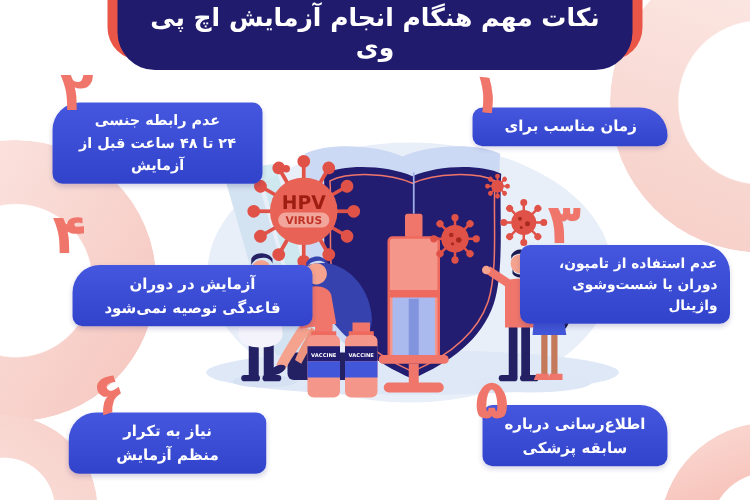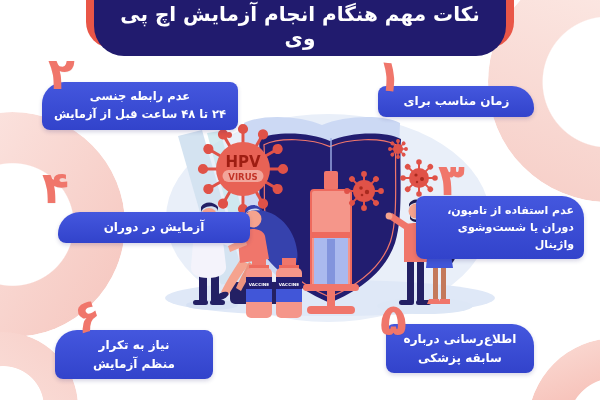--- a/index.html
+++ b/index.html
@@ -41,21 +41,21 @@
     background:linear-gradient(180deg,#4457de,#3243cb);
     color:#ffffff;font-weight:bold;font-size:12px;line-height:1.55;
     direction:rtl;text-align:center;padding:6px 10px;border-radius:8px;
     box-shadow:0 2px 4px rgba(33,27,110,0.18);
   }
   .rad-tl{border-top-left-radius:22px;}
   .rad-tr{border-top-right-radius:22px;}
   .n1{left:376px;top:54px;transform:rotate(6deg);}
   .b1{left:378px;top:86px;width:156px;padding-left:11px;}
   .n2{left:48px;top:52px;}
-  .b2{left:42px;top:82px;width:196px;font-size:11.5px;}
+  .b2{left:42px;top:82px;width:168px;font-size:11.5px;}
   .n3{left:438px;top:158px;}
   .b3{left:416px;top:196px;width:168px;font-size:11px;text-align:right;}
   .n4{left:42px;top:166px;}
   .b4{left:58px;top:212px;width:192px;}
   .n5{left:380px;top:298px;}
   .b5{left:386px;top:324px;width:148px;}
   .n6{left:74px;top:294px;transform:rotate(-18deg);}
   .b6{left:55px;top:330px;width:158px;}
   
   .scene{position:absolute;left:0;top:0;width:600px;height:400px;z-index:2;}
@@ -364,20 +364,21 @@
 
   <div class="tip-num n3">۳</div>
   <div class="tip-box b3 rad-tr">
     <div>عدم استفاده از تامپون،</div>
     <div>دوران یا شست‌وشوی واژینال</div>
   </div>
 
   <div class="tip-num n4">۴</div>
   <div class="tip-box b4 rad-tl">
     <div>آزمایش در دوران</div>
+    <div>قاعدگی توصیه نمی‌شود</div>
   </div>
 
   <div class="tip-num n5">۵</div>
   <div class="tip-box b5 rad-tr">
     <div>اطلاع‌رسانی درباره</div>
     <div>سابقه پزشکی</div>
   </div>
 
   <div class="tip-num n6">۶</div>
   <div class="tip-box b6 rad-tl">

